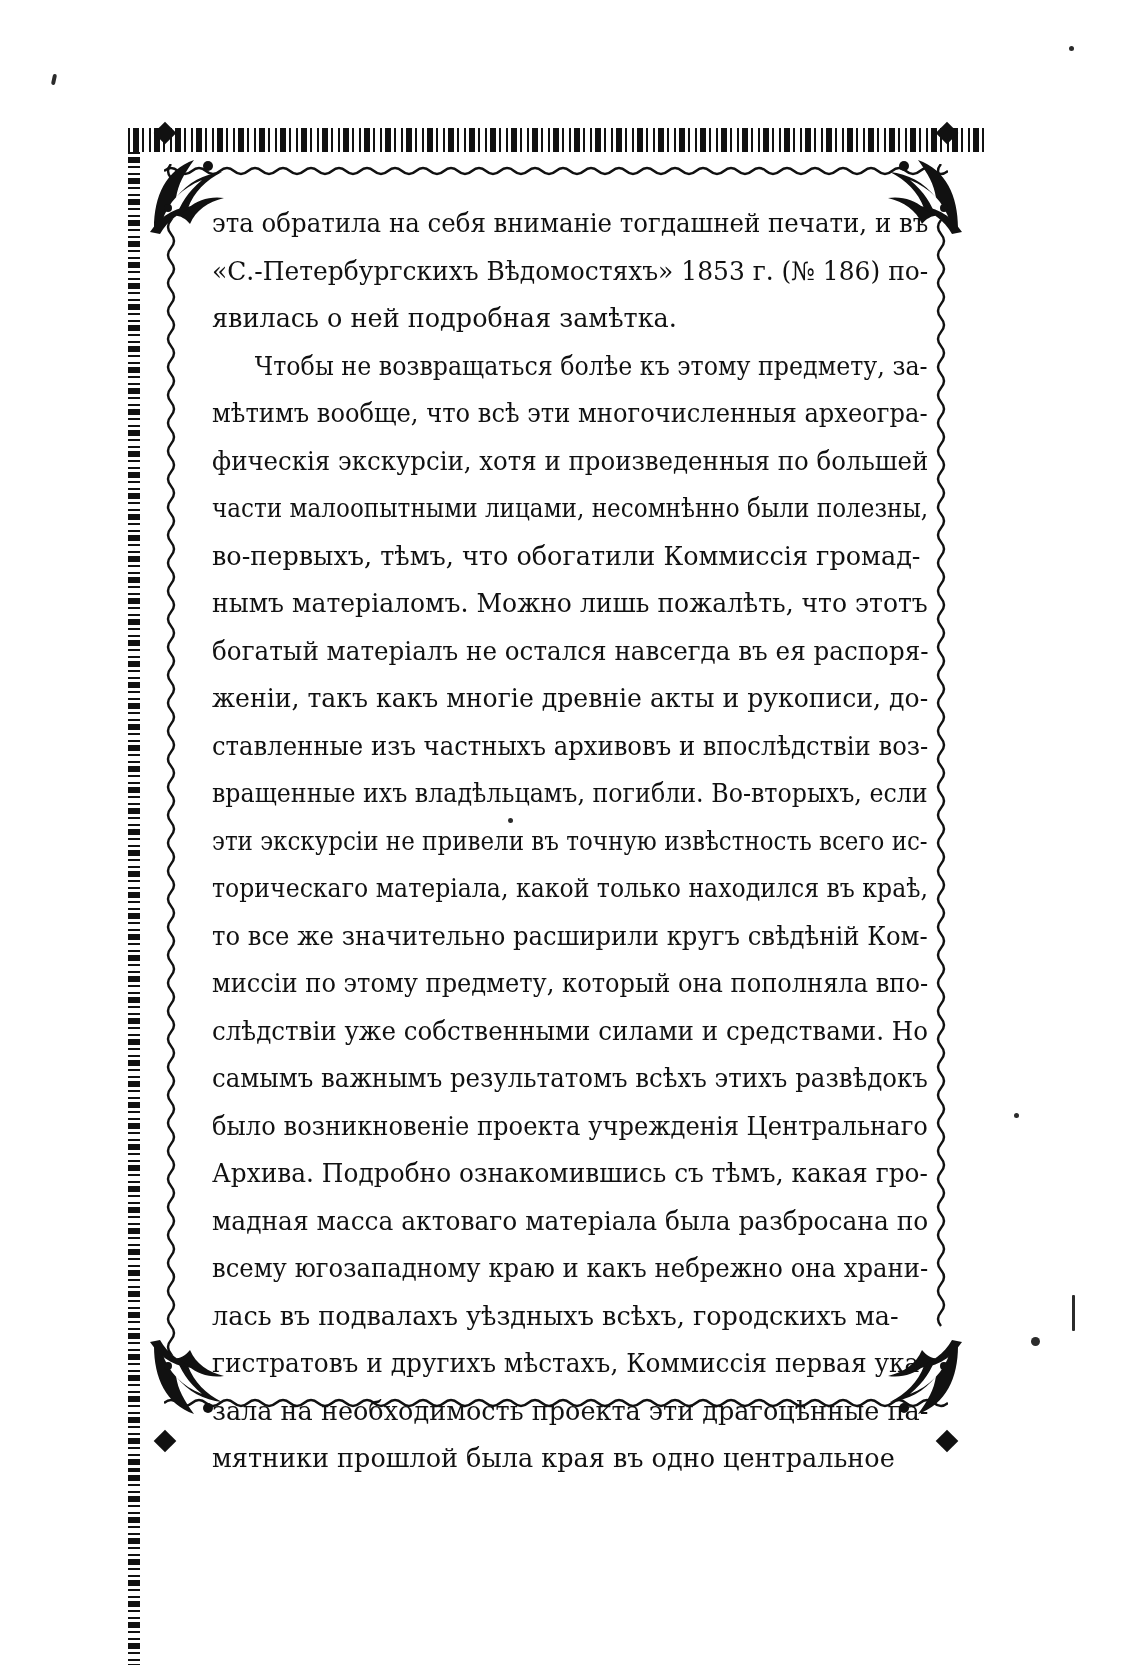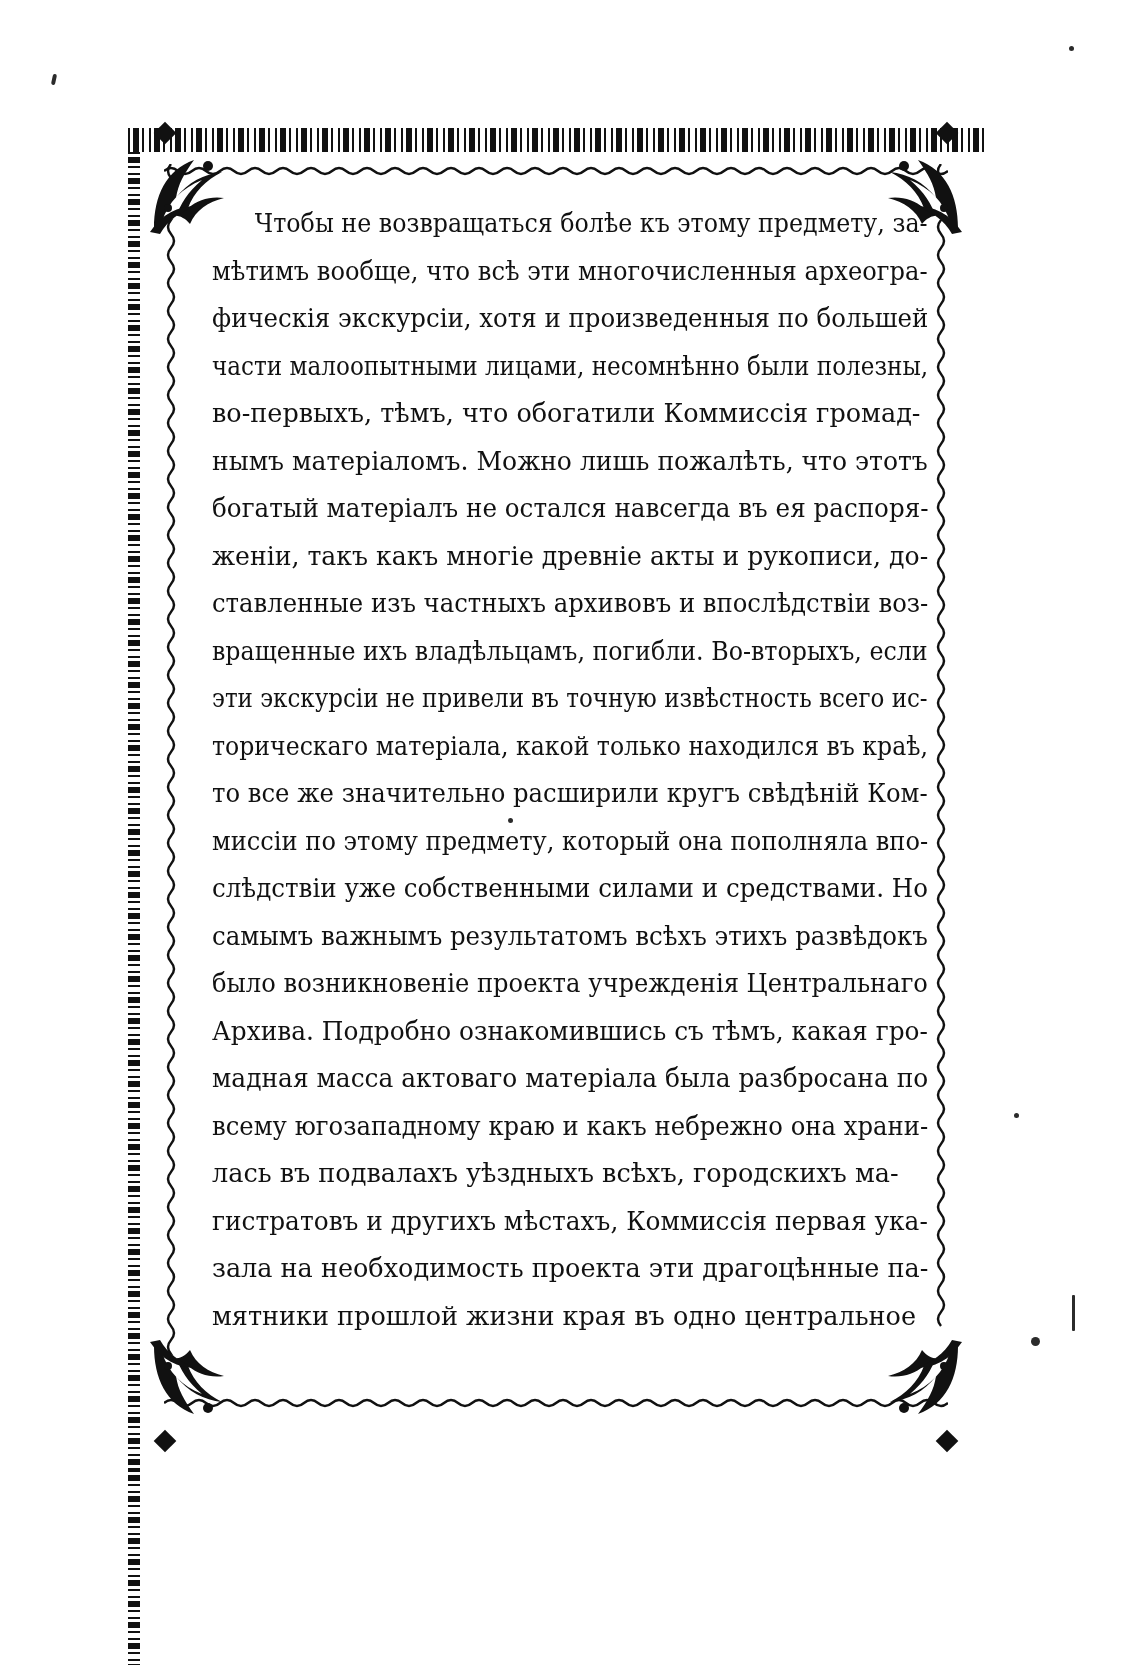--- a/index.html
+++ b/index.html
@@ -227,20 +227,25 @@
           <circle cx="60" cy="18" r="5"></circle>
           <circle cx="20" cy="60" r="4"></circle>
           <path d="M2 84 C14 66 30 58 48 58 C32 64 20 72 12 86 Z"></path>
         </g>
       </svg>
     </div>
   </div>
 
   <div class="textblock">
 
+    <div>
+      <div class="line" style="display: inline-block; transform-origin: left center; transform: scaleX(0.9585);">эта обратила на себя вниманіе тогдашней печати, и въ</div>
+      <div class="line" style="display: inline-block; transform-origin: left center; transform: scaleX(0.9781);">«С.-Петербургскихъ Вѣдомостяхъ» 1853 г. (№ 186) по-</div>
+      <div class="line" style="display: inline-block; transform-origin: left center; transform: scaleX(1);">явилась о ней подробная замѣтка.</div>
+    </div>
 
     <div>
       <div class="line" style="display: inline-block; transform-origin: left center; transform: scaleX(0.9311);"><span class="indent"></span><span>Чтобы не возвращаться болѣе къ этому предмету, за-</span></div>
       <div class="line" style="display: inline-block; transform-origin: left center; transform: scaleX(0.9483);">мѣтимъ вообще, что всѣ эти многочисленныя археогра-</div>
       <div class="line" style="display: inline-block; transform-origin: left center; transform: scaleX(0.9585);">фическія экскурсіи, хотя и произведенныя по большей</div>
       <div class="line" style="display: inline-block; transform-origin: left center; transform: scaleX(0.9063);">части малоопытными лицами, несомнѣнно были полезны,</div>
       <div class="line" style="display: inline-block; transform-origin: left center; transform: scaleX(1);">во-первыхъ, тѣмъ, что обогатили Коммиссія громад-</div>
       <div class="line" style="display: inline-block; transform-origin: left center; transform: scaleX(0.9822);">нымъ матеріаломъ. Можно лишь пожалѣть, что этотъ</div>
       <div class="line" style="display: inline-block; transform-origin: left center; transform: scaleX(0.965);">богатый матеріалъ не остался навсегда въ ея распоря-</div>
       <div class="line" style="display: inline-block; transform-origin: left center; transform: scaleX(0.9849);">женіи, такъ какъ многіе древніе акты и рукописи, до-</div>
@@ -252,17 +257,17 @@
       <div class="line" style="display: inline-block; transform-origin: left center; transform: scaleX(0.9458);">миссіи по этому предмету, который она пополняла впо-</div>
       <div class="line" style="display: inline-block; transform-origin: left center; transform: scaleX(0.9624);">слѣдствіи уже собственными силами и средствами. Но</div>
       <div class="line" style="display: inline-block; transform-origin: left center; transform: scaleX(0.9585);">самымъ важнымъ результатомъ всѣхъ этихъ развѣдокъ</div>
       <div class="line" style="display: inline-block; transform-origin: left center; transform: scaleX(0.9496);">было возникновеніе проекта учрежденія Центральнаго</div>
       <div class="line" style="display: inline-block; transform-origin: left center; transform: scaleX(0.9741);">Архива. Подробно ознакомившись съ тѣмъ, какая гро-</div>
       <div class="line" style="display: inline-block; transform-origin: left center; transform: scaleX(0.9755);">мадная масса актоваго матеріала была разбросана по</div>
       <div class="line" style="display: inline-block; transform-origin: left center; transform: scaleX(0.9534);">всему югозападному краю и какъ небрежно она храни-</div>
       <div class="line" style="display: inline-block; transform-origin: left center; transform: scaleX(1);">лась въ подвалахъ уѣздныхъ всѣхъ, городскихъ ма-</div>
       <div class="line" style="display: inline-block; transform-origin: left center; transform: scaleX(0.9741);">гистратовъ и другихъ мѣстахъ, Коммиссія первая ука-</div>
       <div class="line" style="display: inline-block; transform-origin: left center; transform: scaleX(1);">зала на необходимость проекта эти драгоцѣнные па-</div>
-      <div class="line" style="display: inline-block; transform-origin: left center; transform: scaleX(1);">мятники прошлой жизни края въ одно центральное</div>
+      <div class="line" style="display: inline-block; transform-origin: left center; transform: scaleX(1);">мятники прошлой была края въ одно центральное</div>
     </div>
 
   </div>
 </div>
 
 </body></html>

